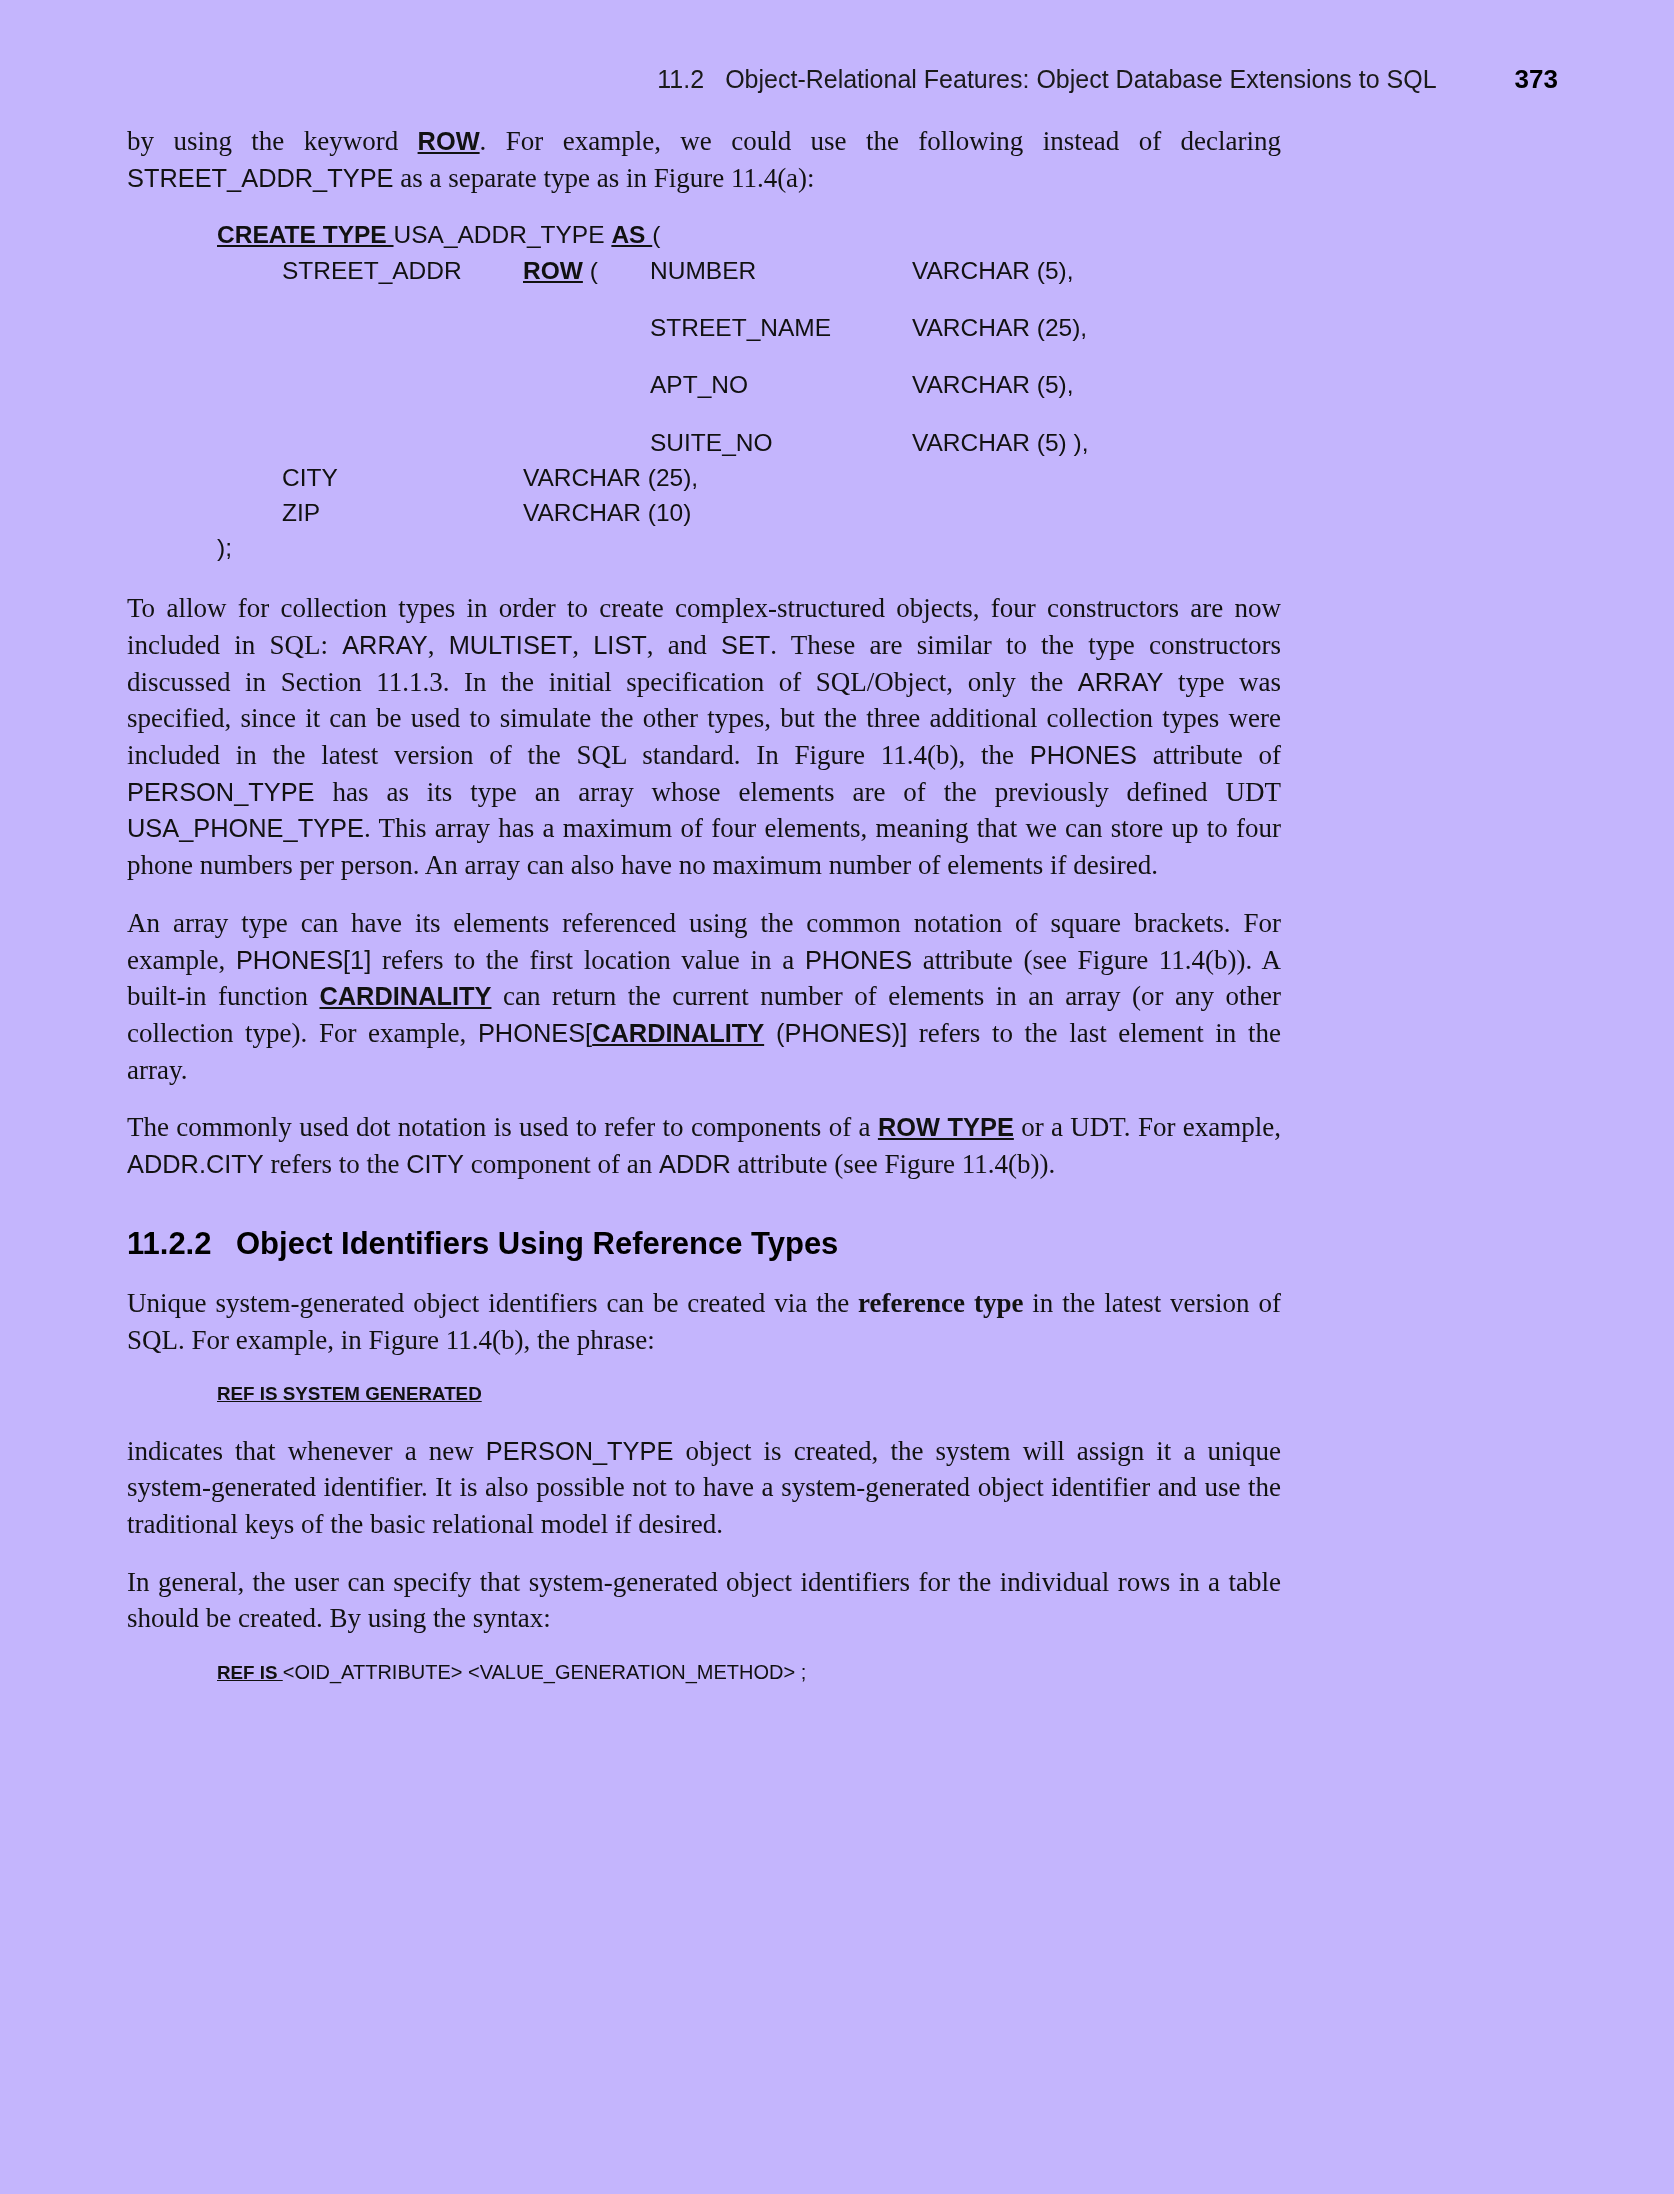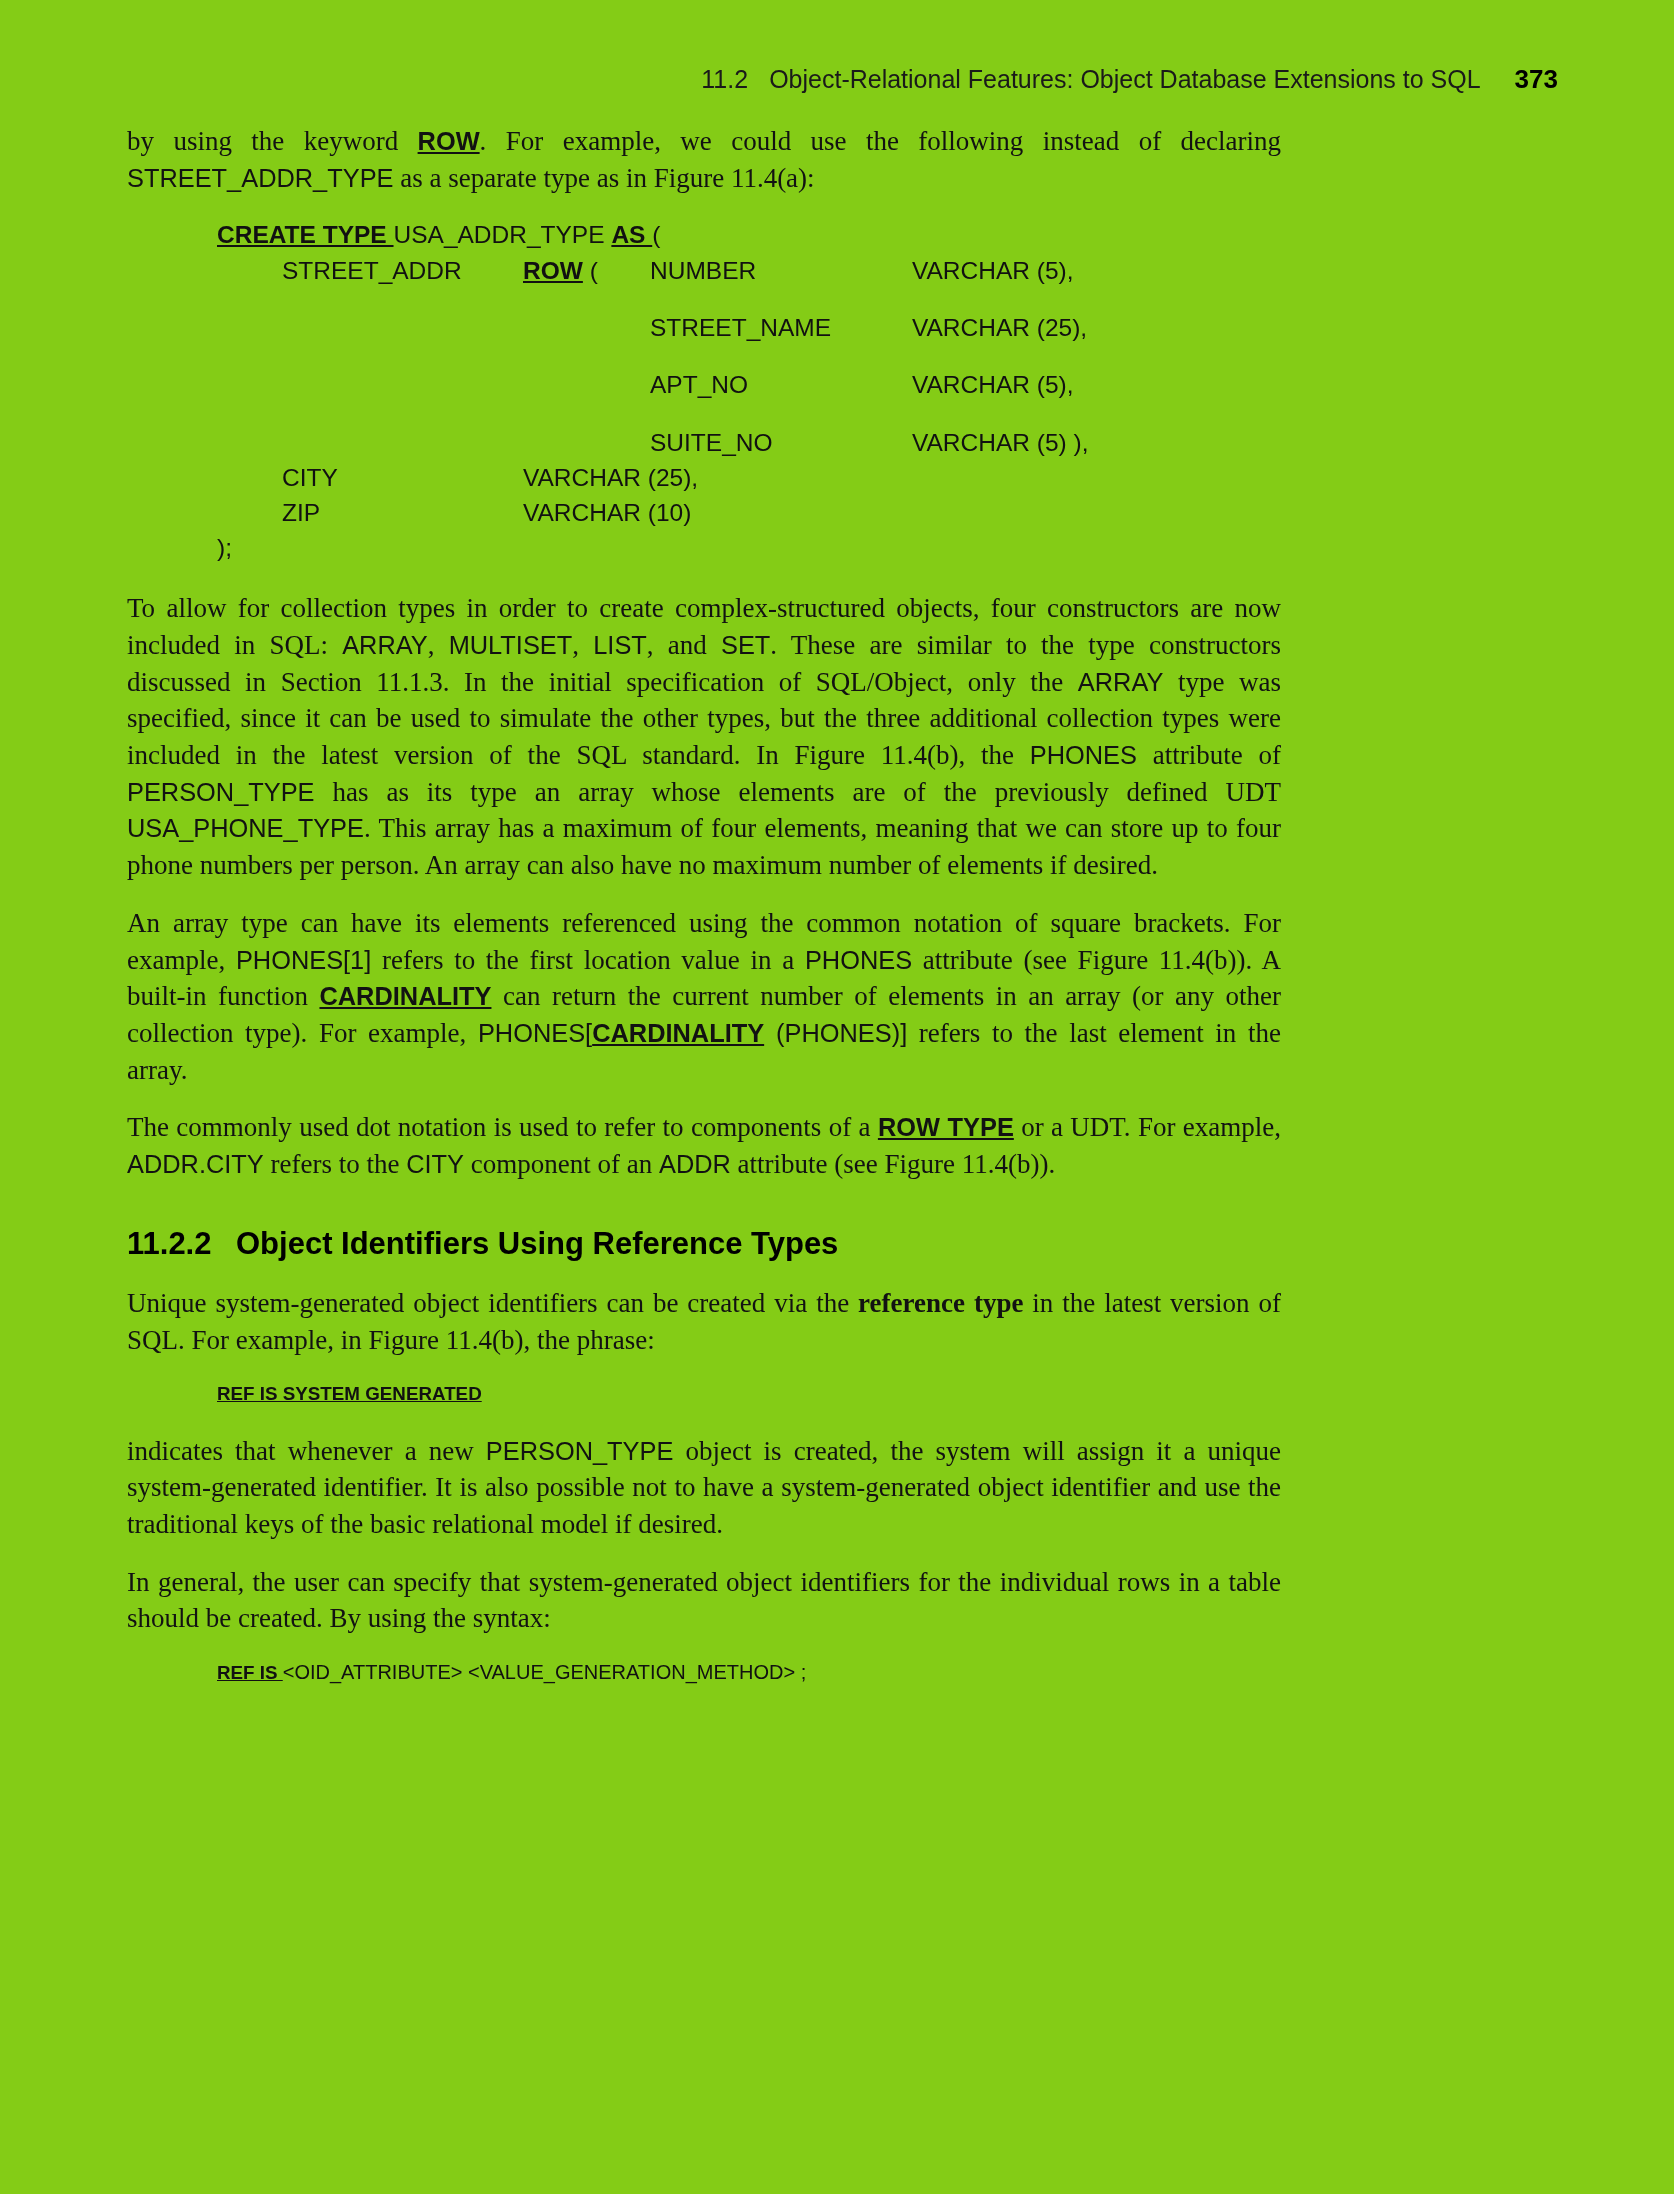--- a/index.html
+++ b/index.html
@@ -4,21 +4,21 @@
 <style>
   html, body {
     margin: 0;
     padding: 0;
     background: #ffffff;
   }
   .page {
     position: relative;
     width: 1674px;
     height: 2194px;
-    background: #84cc16;
+    background: #c4b5fd;
     box-sizing: border-box;
     font-family: "Liberation Serif", serif;
     color: #121212;
     overflow: hidden;
   }
   
   .running-head {
     position: absolute;
     top: 64px;
     left: 127px;
@@ -28,20 +28,21 @@
     align-items: baseline;
     gap: 34px;
     font-family: "Liberation Sans", sans-serif;
     font-size: 25px;
     color: #1a1a1a;
   }
   .running-head .pn {
     font-weight: bold;
     font-size: 26px;
     color: #000;
+    margin-left: 44px;
   }
   .hnum2 { margin-right: 21px; }
 
   
   .body-col {
     position: absolute;
     top: 123px;
     left: 127px;
     width: 1154px;
   }

